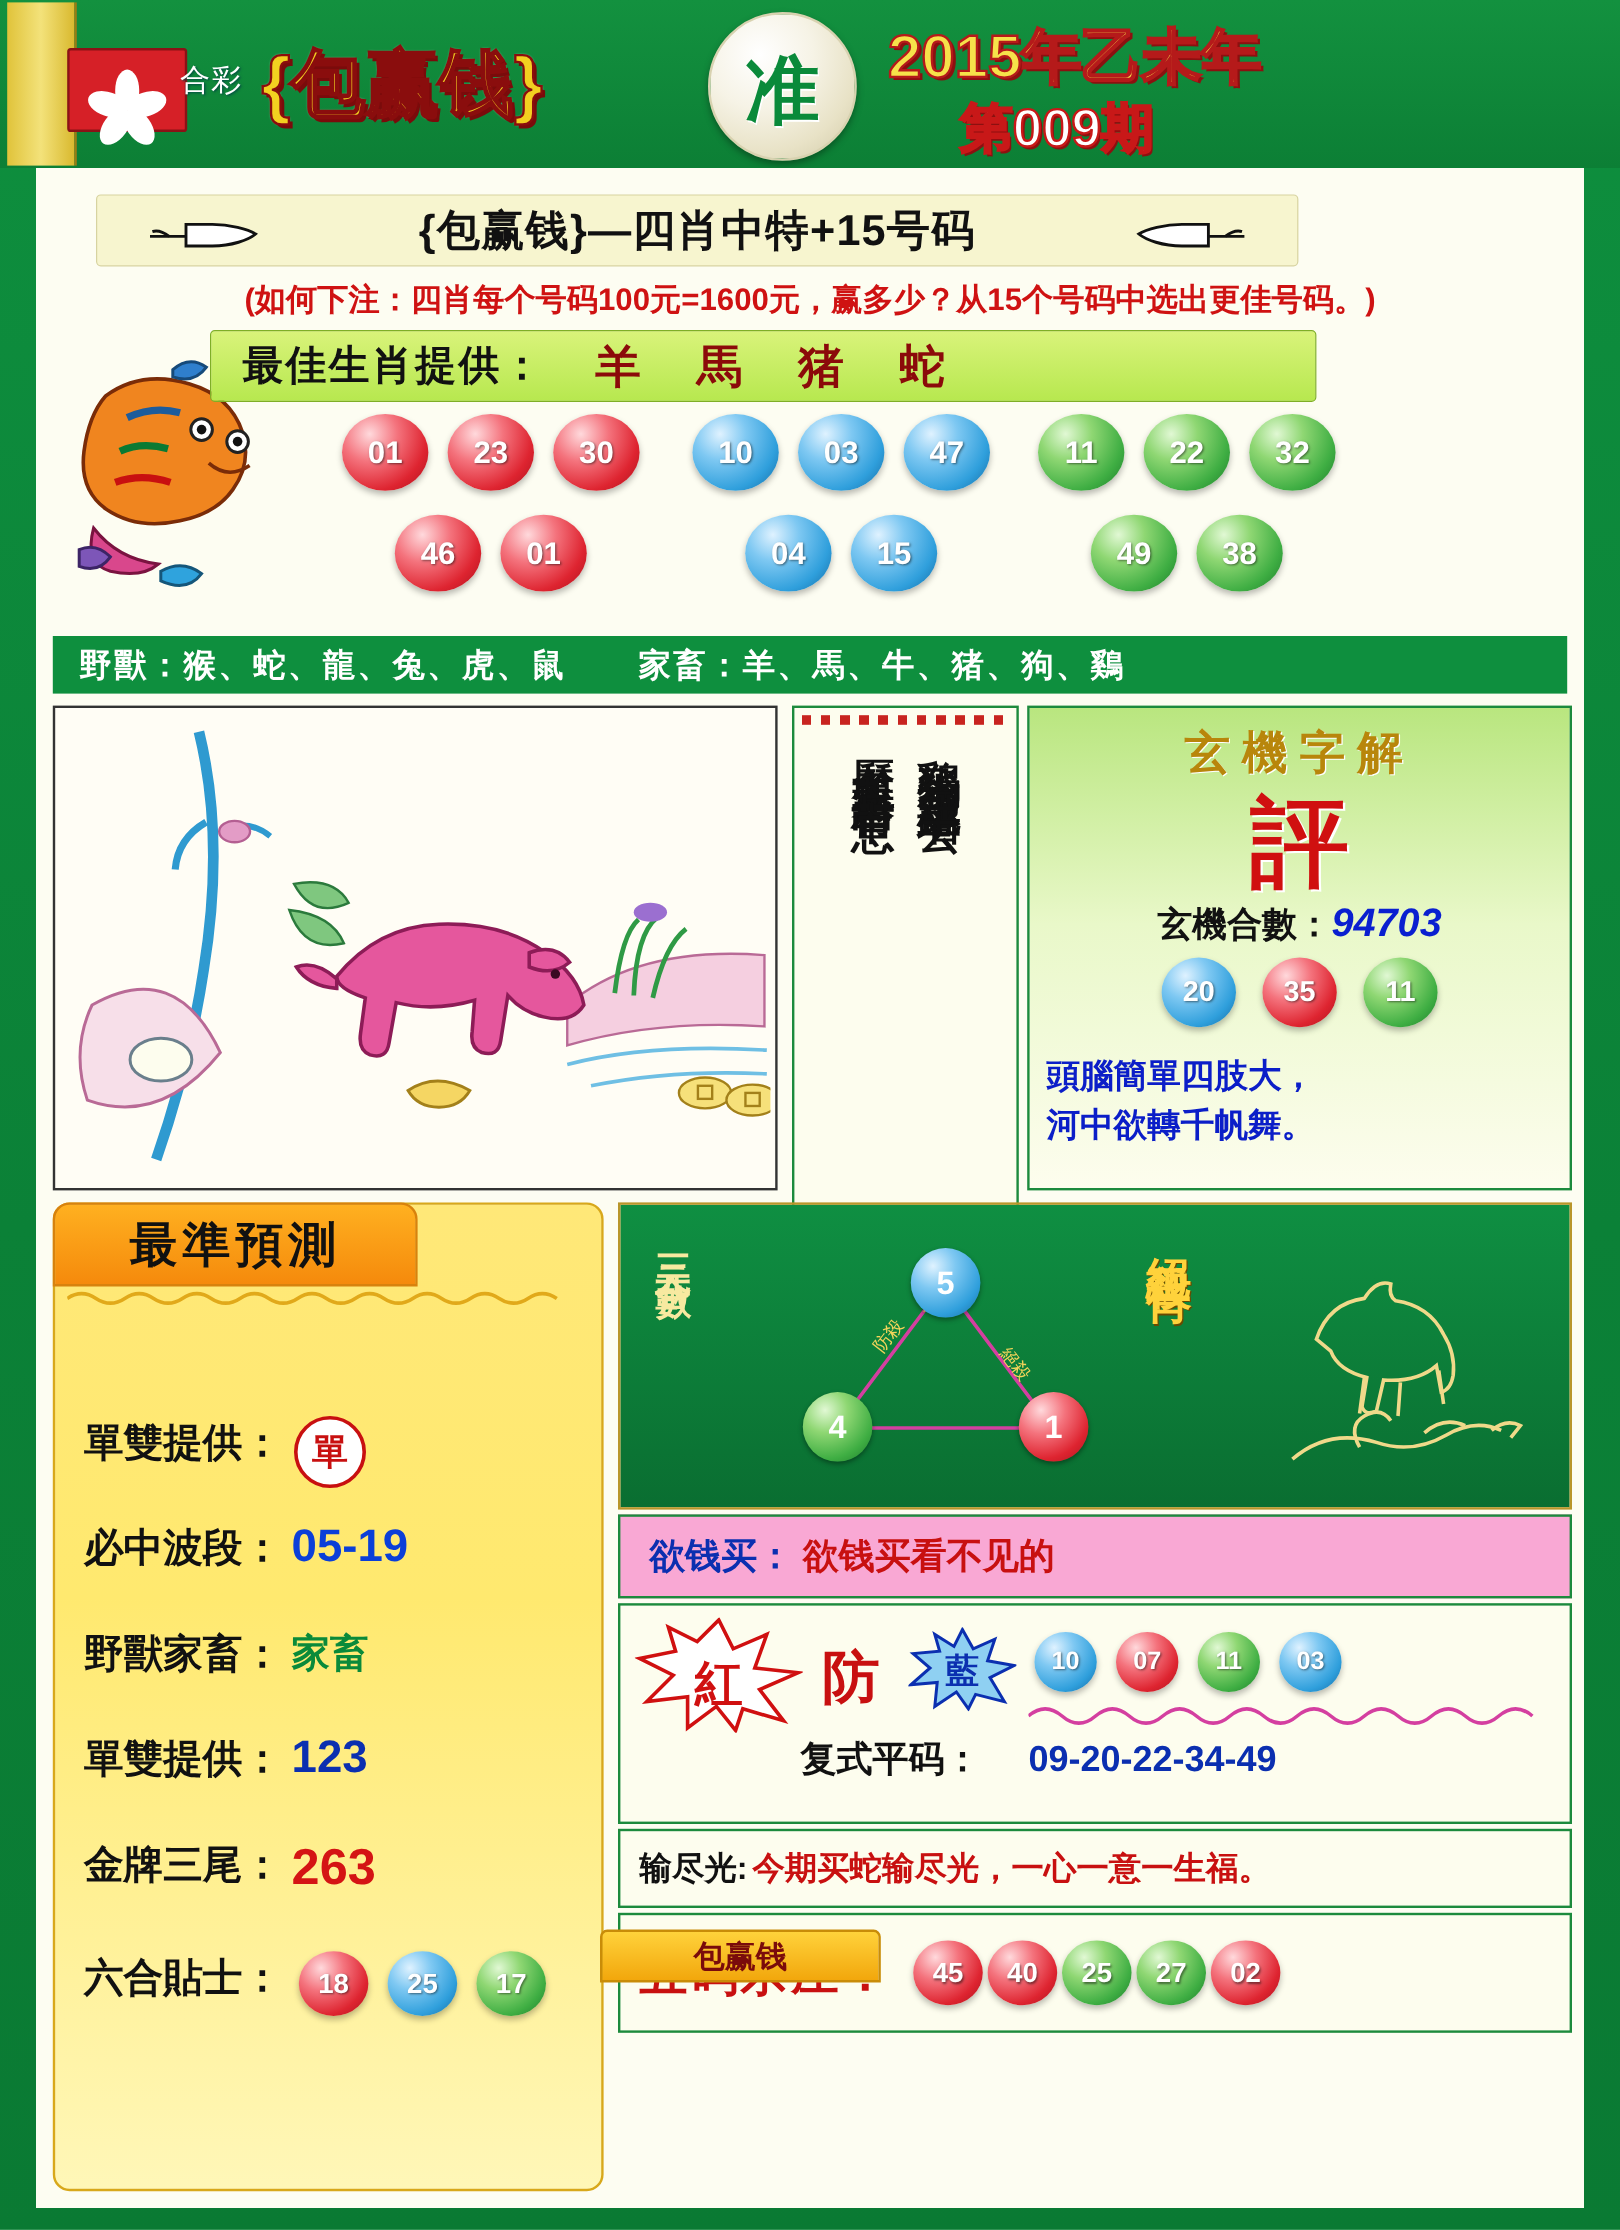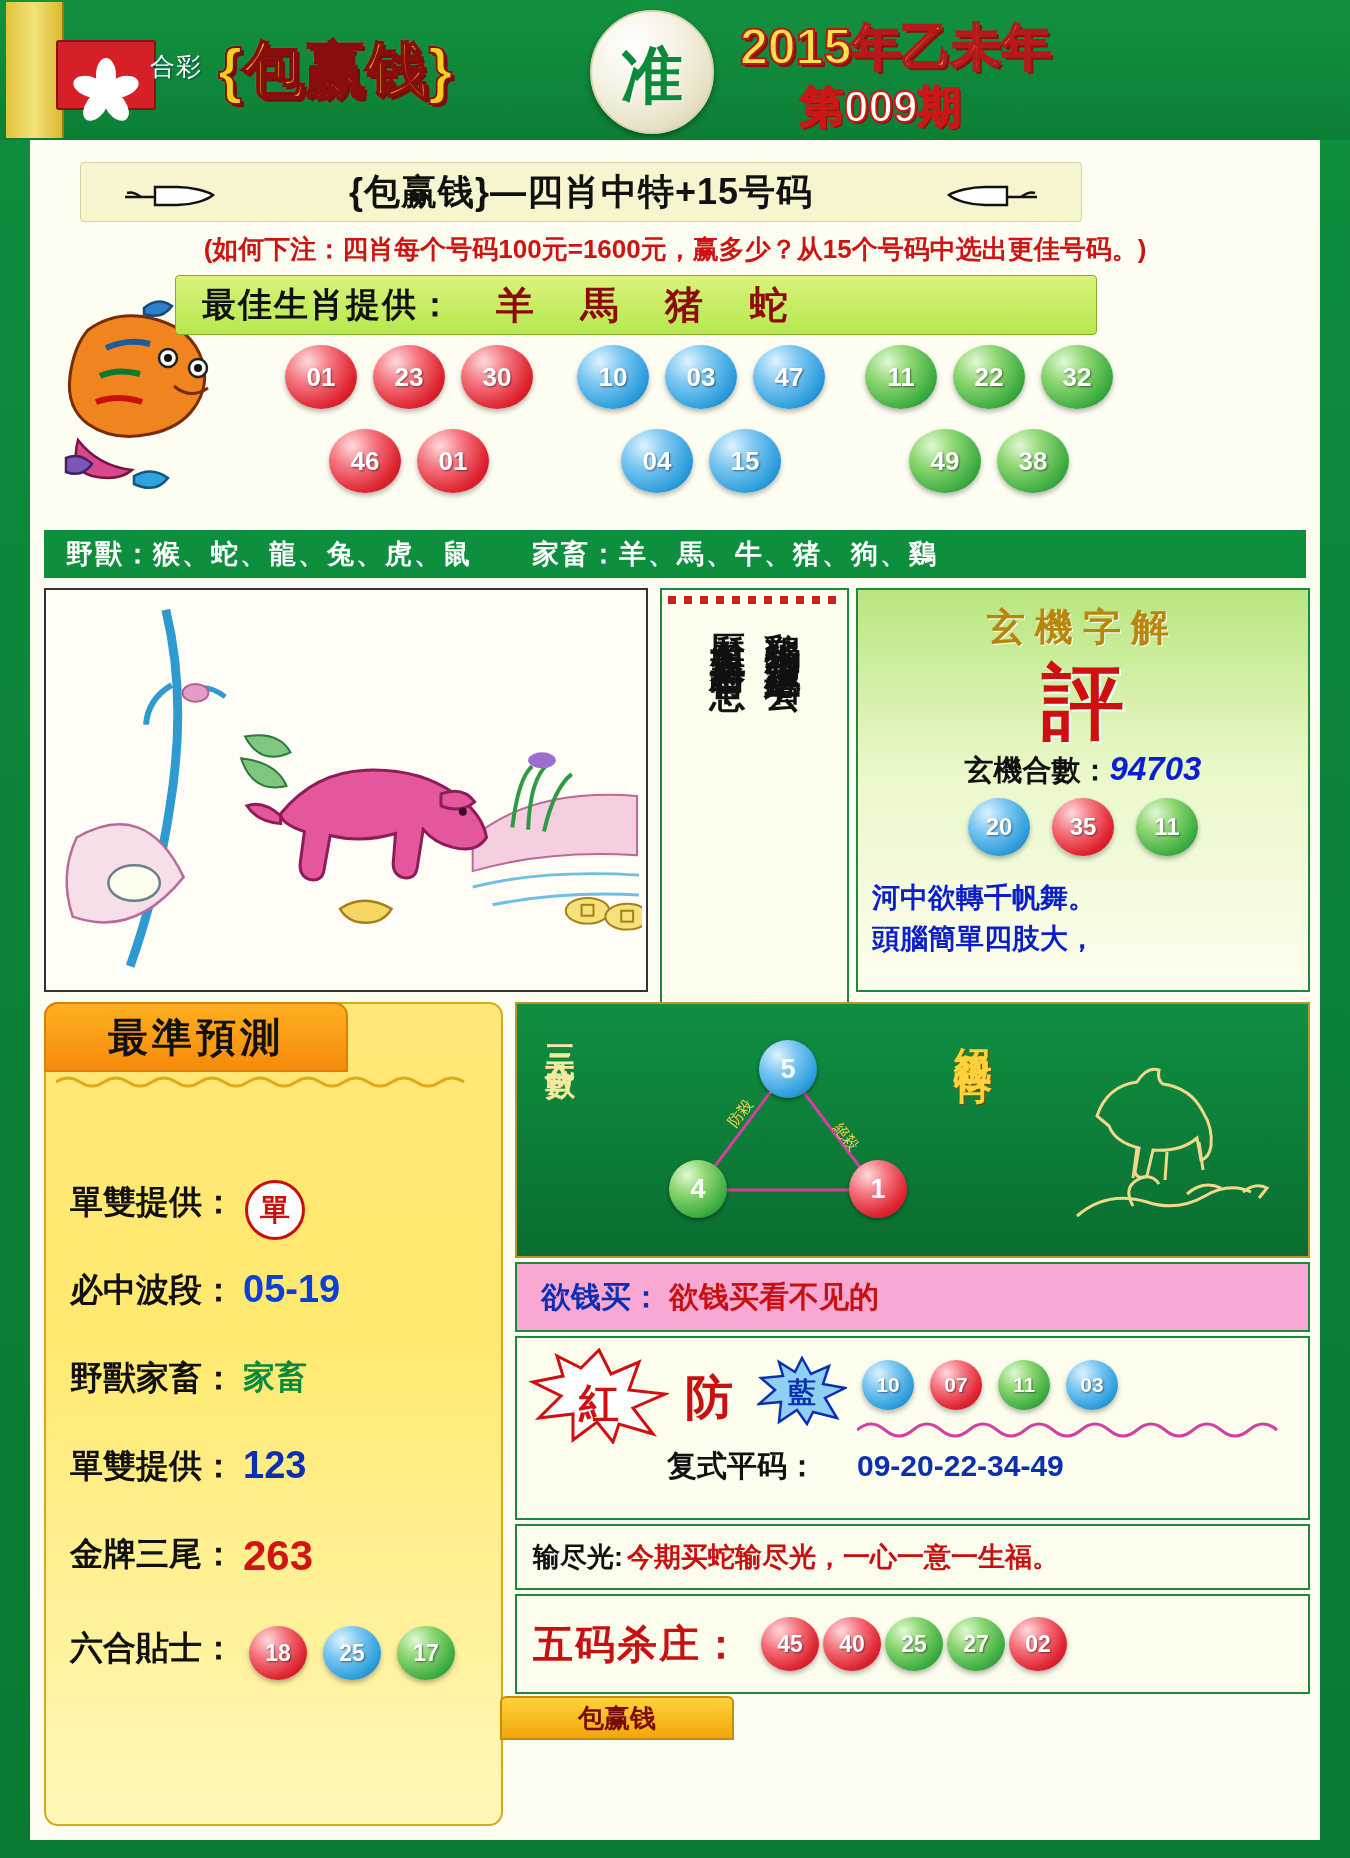--- a/index.html
+++ b/index.html
@@ -280,21 +280,21 @@
   .shujin .k{font-size:27px;font-weight:bold;color:#111;margin-left:16px;}
   .shujin .v{font-size:27px;font-weight:bold;color:#c81010;margin-left:4px;}
   .wuma{
     position:absolute;left:485px;top:1454px;width:791px;height:96px;
     background:#fdfdee;border:2px solid #1c8a3d;display:flex;align-items:center;
   }
   .wuma .k{font-size:40px;font-weight:bold;color:#c81010;margin-left:16px;letter-spacing:2px;}
   .wuma .balls{display:flex;gap:4px;margin-left:18px;}
   .wuma .ball{position:relative;width:58px;height:54px;font-size:23px;}
   .footer-tab{
-    position:absolute;left:470px;top:1556px;width:230px;height:40px;
+    position:absolute;left:470px;top:1468px;width:230px;height:40px;
     background:linear-gradient(180deg,#ffd23b,#f2a70c);
     border:2px solid #c98c08;border-radius:6px 6px 0 0;
     display:flex;align-items:center;justify-content:center;
     font-size:26px;font-weight:bold;color:#7a0b0b;
   }
 </style>
 </head>
 <body>
 
 <div class="page">
@@ -439,22 +439,22 @@
       <div class="xj-big">評</div>
       <div class="xj-sum">
         <span>玄機合數：</span><span class="n">94703</span>
       </div>
       <div class="xj-balls">
         <div class="ball blue">20</div>
         <div class="ball red">35</div>
         <div class="ball green">11</div>
       </div>
       <div class="xj-foot">
+        <div>頭腦簡單四肢大，</div>
         <div>河中欲轉千帆舞。</div>
-        <div>頭腦簡單四肢大，</div>
       </div>
     </div>
 
     <div class="pred-card"></div>
     <div class="pred-tab">
       <span>最準預測</span>
     </div>
     <div class="wave">
       <svg viewBox="0 0 420 14" width="420" height="14">
           <path d="M0 8 q12 -8 24 0 t24 0 t24 0 t24 0 t24 0 t24 0 t24 0 t24 0 t24 0 t24 0 t24 0 t24 0 t24 0 t24 0 t24 0 t24 0 t24 0" fill="none" stroke="#e1a91a" stroke-width="3"></path>

